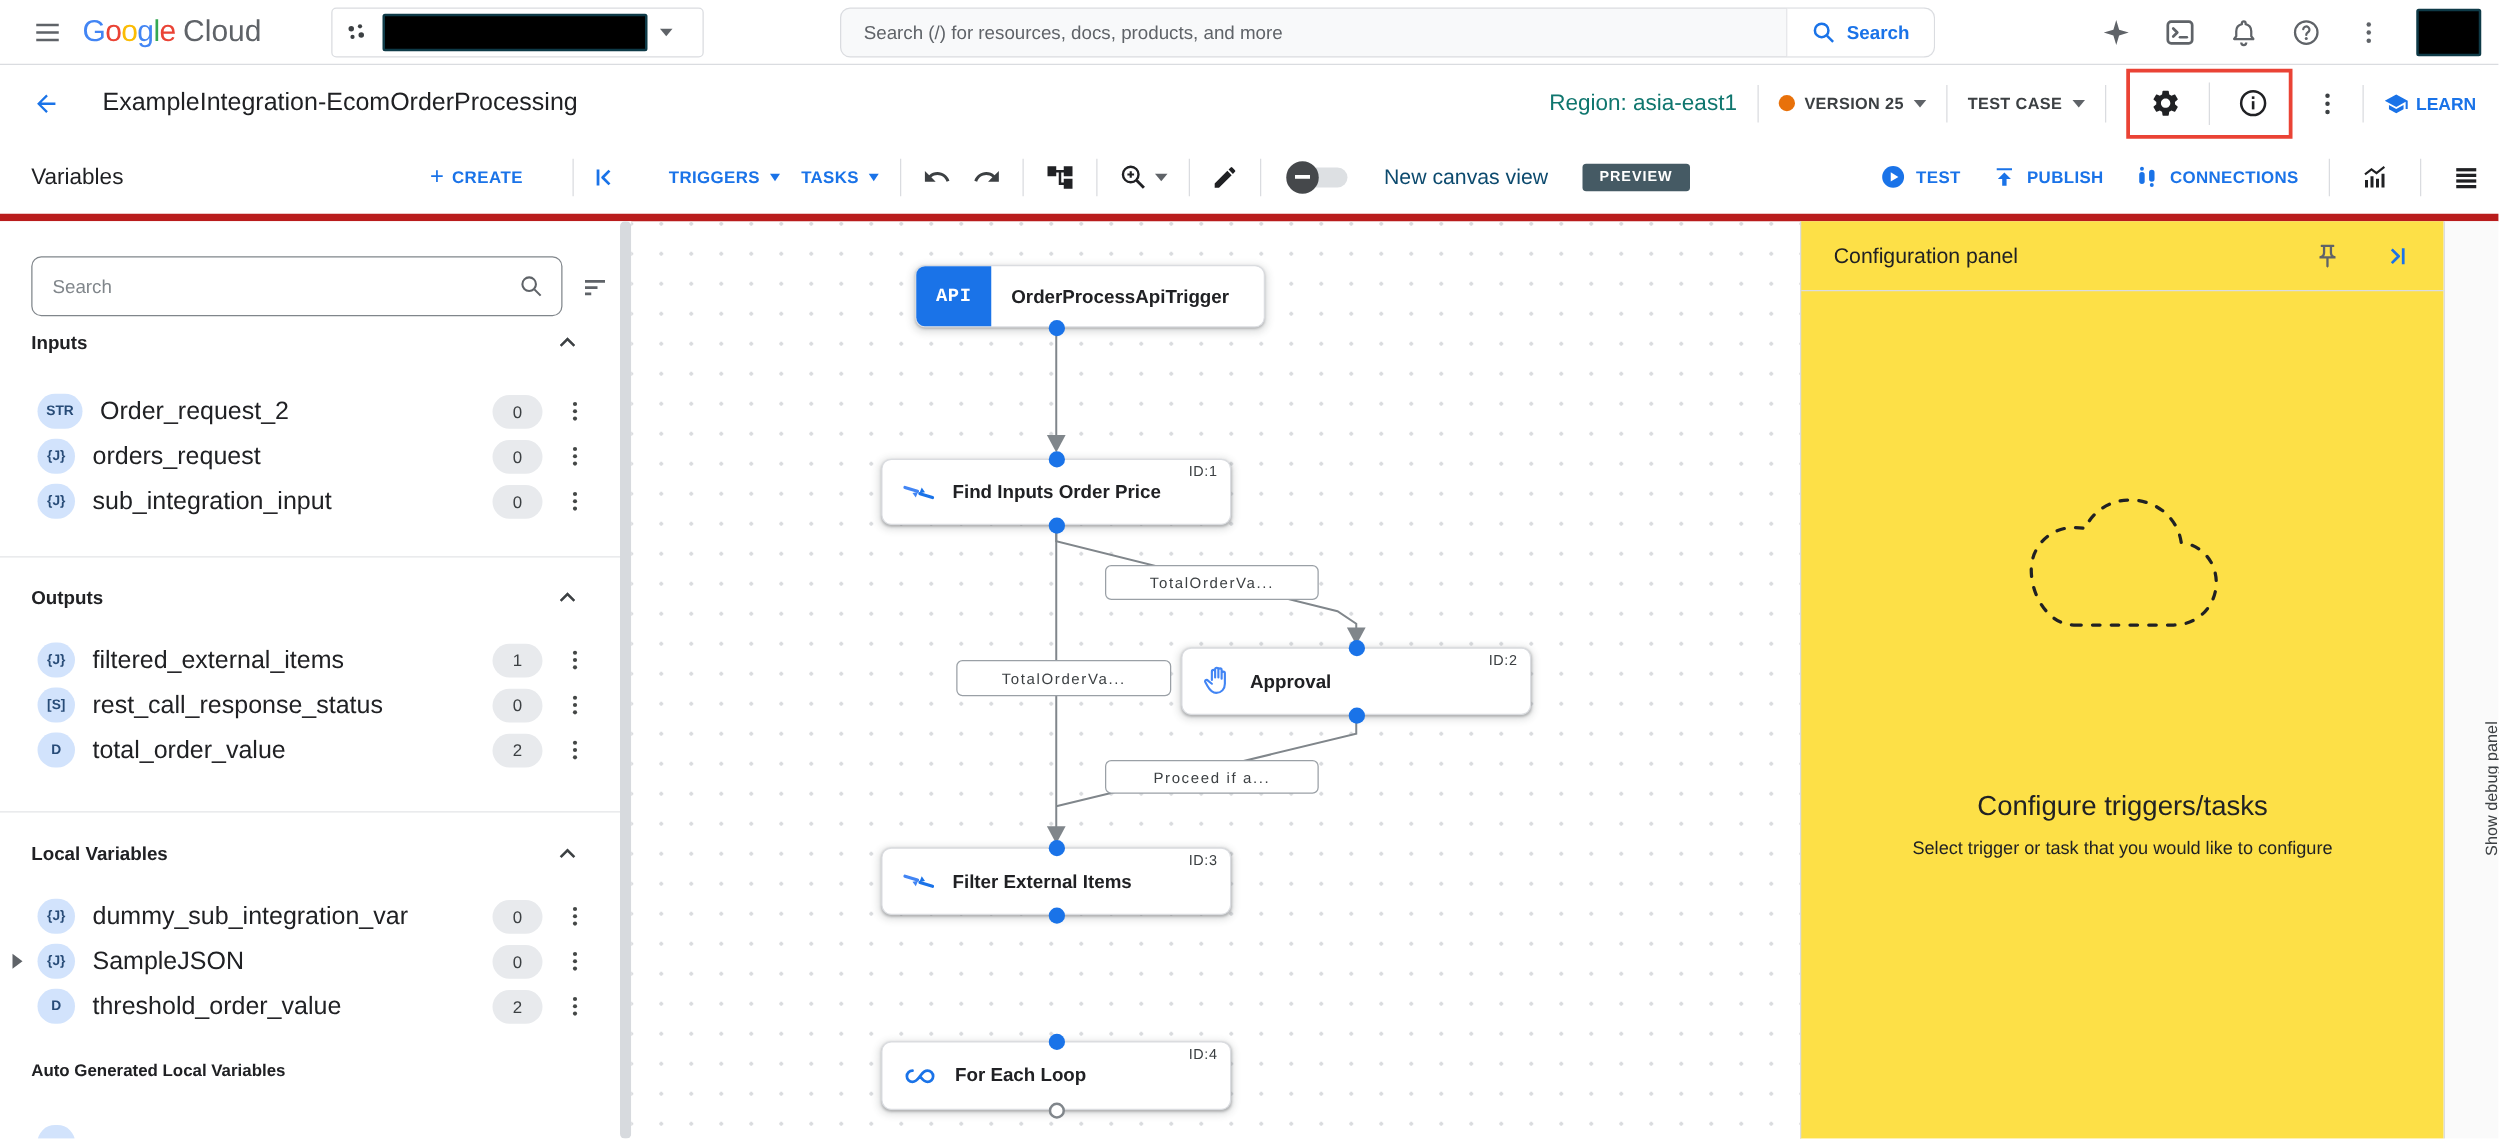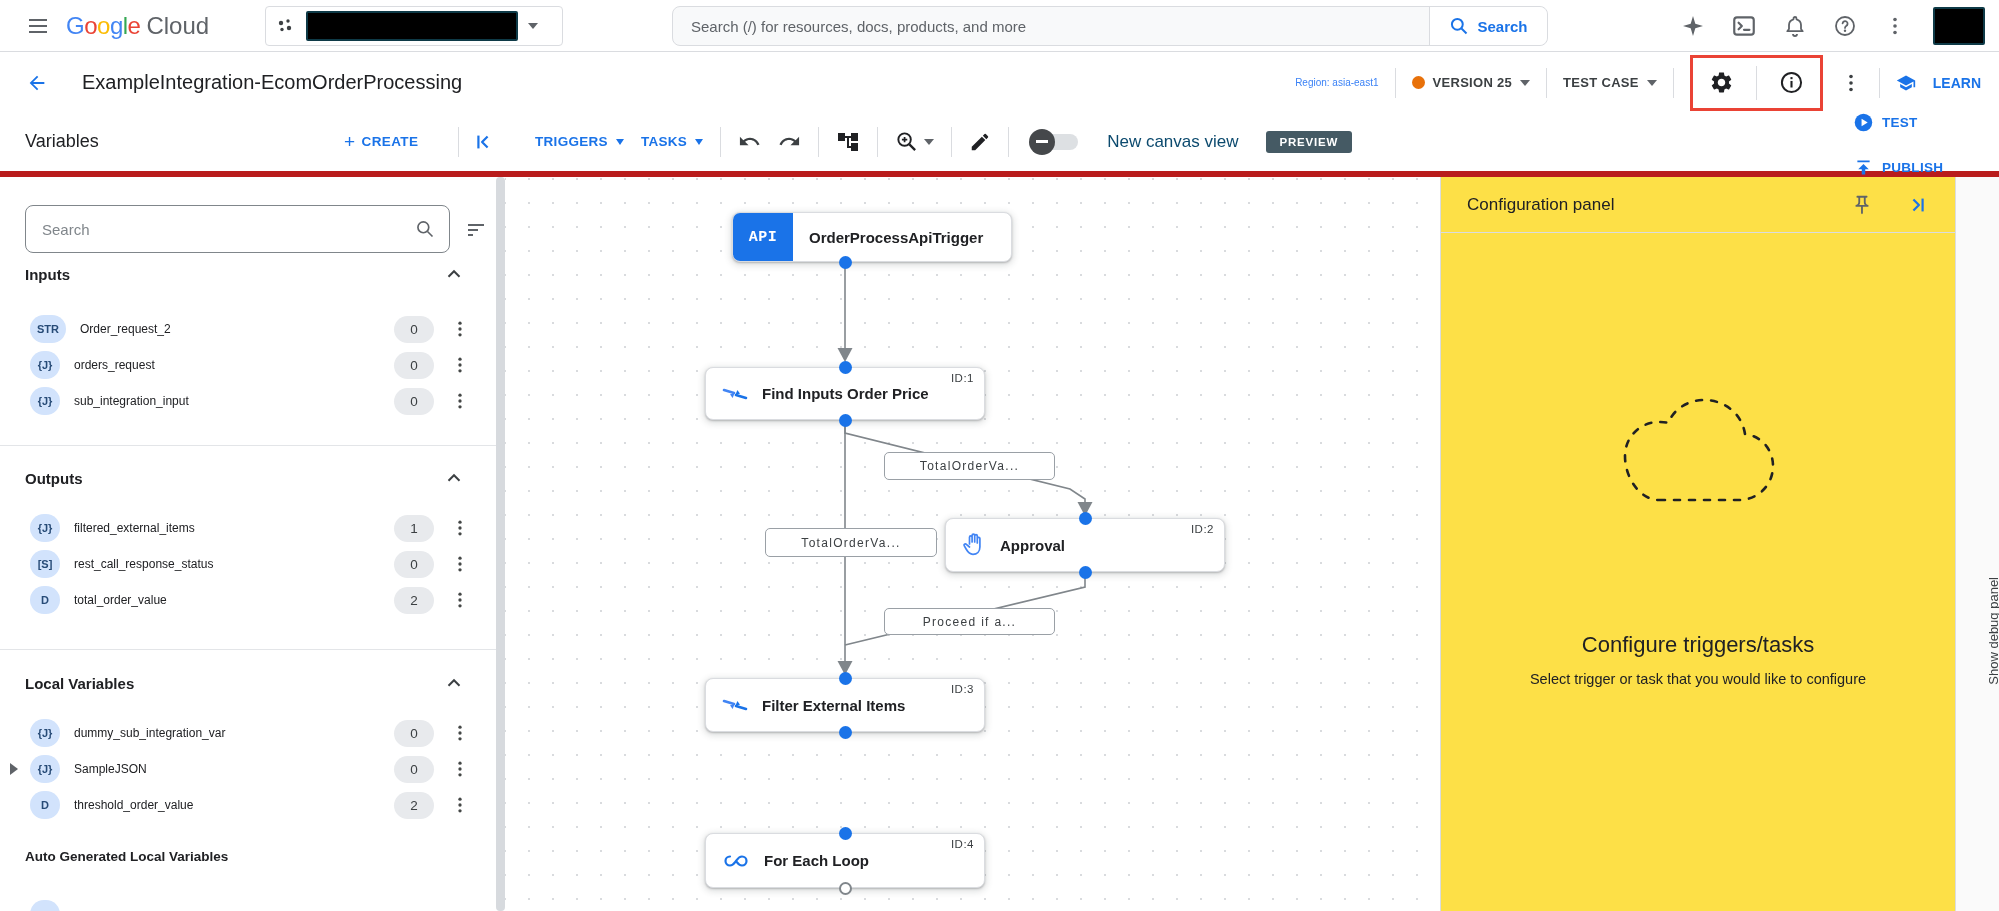--- a/index.html
+++ b/index.html
@@ -28,27 +28,27 @@
             gap:8px; color:#1a73e8; font-size:15px; font-weight:700; cursor:pointer; background:#fff; border-radius:0 8px 8px 0; }
   .top-icons { position:absolute; right:14px; top:0; height:52px; display:flex; align-items:center; gap:26px; }
   .tico { display:flex; align-items:center; justify-content:center; cursor:pointer; }
   .avatar { width:52px; height:38px; }
 
   
   .titlebar { position:absolute; left:0; top:53px; width:100%; height:59px; display:flex; align-items:center; background:#fff; }
   .back-btn { margin-left:26px; cursor:pointer; display:flex; }
   .page-title { margin-left:34px; font-size:20px; font-weight:400; color:#202124; }
   .tb-right { position:absolute; right:18px; top:0; height:100%; display:flex; align-items:center; gap:16px; }
-  .region { color:#3b82f6; font-size:10px; }
+  .region { color:#0f766e; font-size:18px; }
   .vsep { width:1px; height:30px; background:#dadce0; }
   .chiplabel { display:flex; align-items:center; gap:8px; font-size:13px; font-weight:700; color:#3c4043; letter-spacing:.3px; cursor:pointer; }
   .odot { width:13px; height:13px; border-radius:50%; background:#e8710a; }
   .redbox { display:flex; align-items:center; border:3px solid #ea4335; padding:8px 16px; gap:18px; }
   .redbox .vsep { height:34px; margin:0 4px; }
-  .learn { display:flex; align-items:center; gap:17px; color:#1a73e8; font-size:14px; font-weight:700; cursor:pointer; }
+  .learn { display:flex; align-items:center; gap:6px; color:#1a73e8; font-size:14px; font-weight:700; cursor:pointer; }
 
   
   .toolbar { position:absolute; left:0; top:112px; width:100%; height:65px; border-bottom:6px solid #b91c1c; background:#fff; }
   .vars-head { position:absolute; left:0; top:0; width:505px; height:100%; display:flex; align-items:center; }
   .vars-title { margin-left:25px; font-size:18px; color:#202124; }
   .create-btn { position:absolute; left:344px; display:flex; align-items:center; gap:6px; color:#1a73e8;
                 font-size:13.5px; font-weight:700; letter-spacing:.4px; cursor:pointer; }
   .plus { font-size:19px; font-weight:400; }
   .vars-head .vsep { position:absolute; left:458px; }
   .collapse-l { position:absolute; left:472px; cursor:pointer; display:flex; }
@@ -57,21 +57,21 @@
   .bluecmd .caret { border-top-color:#1a73e8; border-left-width:4.5px; border-right-width:4.5px; }
   .icobtn { display:flex; align-items:center; justify-content:center; cursor:pointer; }
   .toggle { position:relative; width:46px; height:18px; margin-left:6px; cursor:pointer; }
   .toggle .track { position:absolute; left:0; top:1px; width:46px; height:16px; border-radius:8px; background:#dde0e3; }
   .toggle .knob { position:absolute; left:-3px; top:-4px; width:26px; height:26px; border-radius:50%; background:#45484b;
                   display:flex; align-items:center; justify-content:center; }
   .toggle .knob::after { content:""; width:12px; height:2.5px; background:#fff; }
   .toggle-label { font-size:17px; color:#0c4a6e; margin-left:12px; }
   .preview-badge { margin-left:10px; background:#455a64; color:#fff; font-size:11.5px; font-weight:700; letter-spacing:.8px;
                    padding:5px 14px; border-radius:3px; }
-  .ctb-right { position:absolute; right:14px; top:0; height:100%; display:flex; gap:24px;flex-direction:column; }
+  .ctb-right { position:absolute; right:14px; top:0; height:100%; display:flex; align-items:center; gap:24px; }
 
   
   .content { position:absolute; left:0; top:177px; width:100%; height:734px; }
 
   
   .sidebar { position:absolute; left:0; top:0; width:505px; height:100%; background:#fff; overflow:hidden; }
   .sb-scroll { position:absolute; right:0; top:0; width:9px; height:100%; background:#d7dade; border-radius:4px; }
   .sb-search { position:absolute; left:25px; top:28px; width:425px; height:48px; border:1px solid #80868b; border-radius:8px;
                display:flex; align-items:center; background:#fff; }
   .sb-search input { flex:1; border:none; outline:none; font-size:15px; color:#202124; padding:0 16px; background:transparent;
@@ -80,21 +80,21 @@
   .sb-search .mag { margin-right:14px; display:flex; }
   .sort-ico { position:absolute; left:464px; top:40px; cursor:pointer; }
   .sec-head { position:absolute; left:25px; right:40px; display:flex; align-items:center; justify-content:space-between; }
   .sec-title { font-size:15px; font-weight:700; color:#202124; }
   .chev { cursor:pointer; display:flex; }
   .vrow { position:absolute; left:0; width:496px; height:36px; display:flex; align-items:center; cursor:pointer; }
   .expander { position:absolute; left:10px; width:0; height:0; border-top:6px solid transparent; border-bottom:6px solid transparent;
               border-left:8px solid #5f6368; }
   .vbadge { margin-left:30px; min-width:30px; height:28px; border-radius:14px; background:#d2e3fc; color:#274b77;
             font-size:11px; font-weight:700; display:inline-flex; align-items:center; justify-content:center; padding:0 7px; }
-  .vname { margin-left:14px; font-size:12px; color:#202124; }
+  .vname { margin-left:14px; font-size:20px; color:#202124; }
   .vcount { position:absolute; right:62px; min-width:40px; height:27px; border-radius:14px; background:#e8eaed; color:#3c4043;
             font-size:13.5px; display:inline-flex; align-items:center; justify-content:center; }
   .vkebab { position:absolute; right:26px; display:flex; cursor:pointer; }
   .sb-div { position:absolute; left:0; width:496px; height:1px; background:#e3e5e8; }
   .auto-title { position:absolute; left:25px; font-size:13.5px; font-weight:700; color:#202124; }
 
   
   .canvas { position:absolute; left:505px; top:0; width:935px; height:100%;
             background-image:radial-gradient(circle, #d9dbde 1.3px, transparent 1.4px);
             background-size:24px 24px; background-position:12px 14px; }

